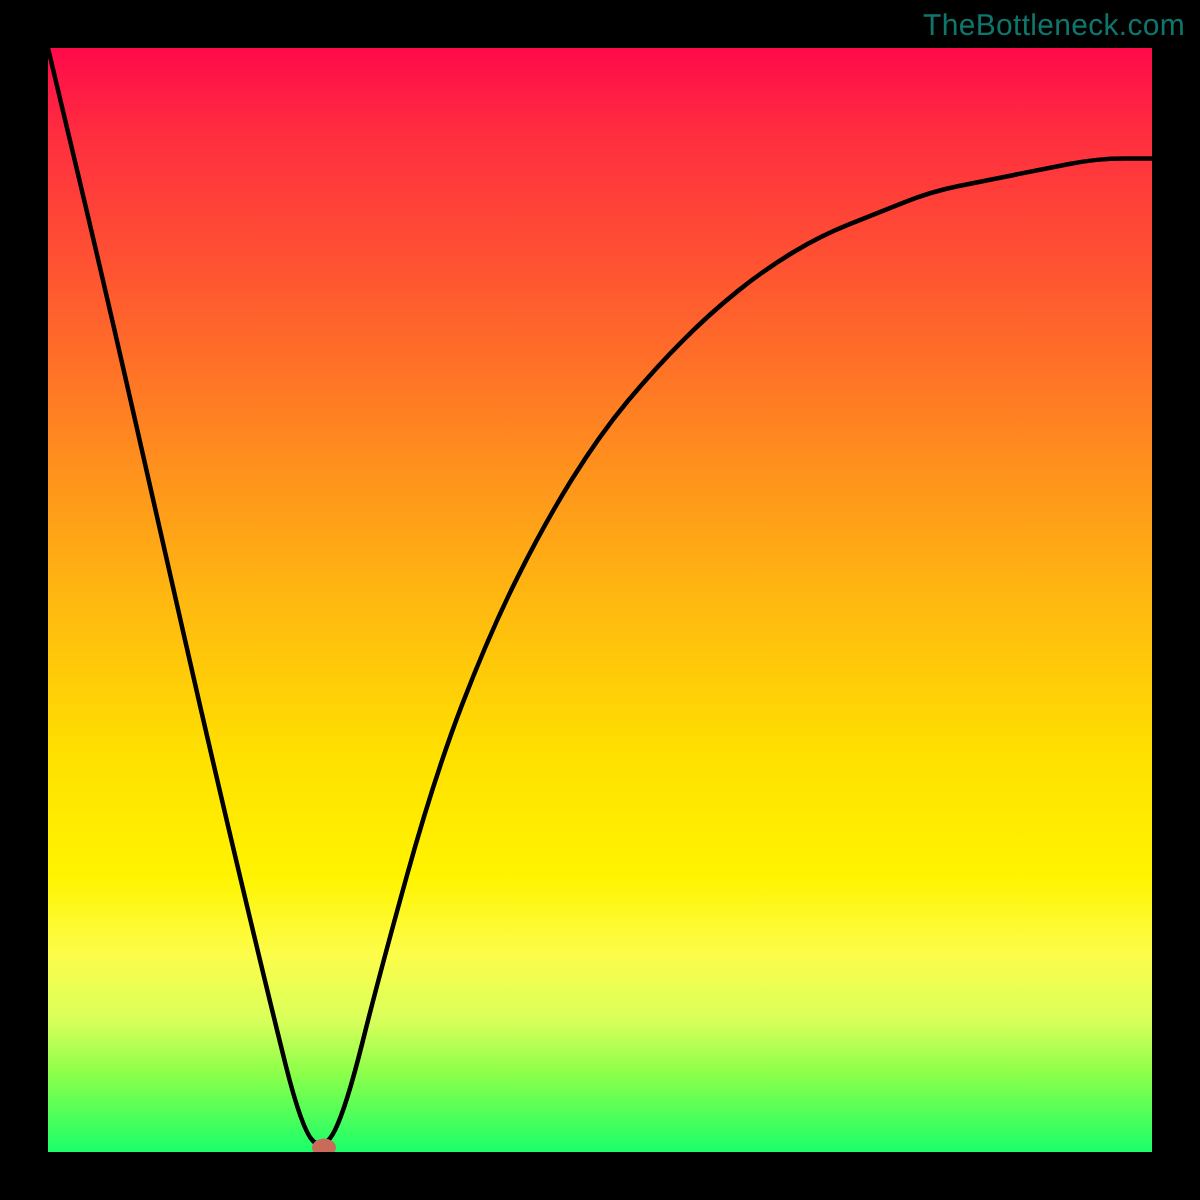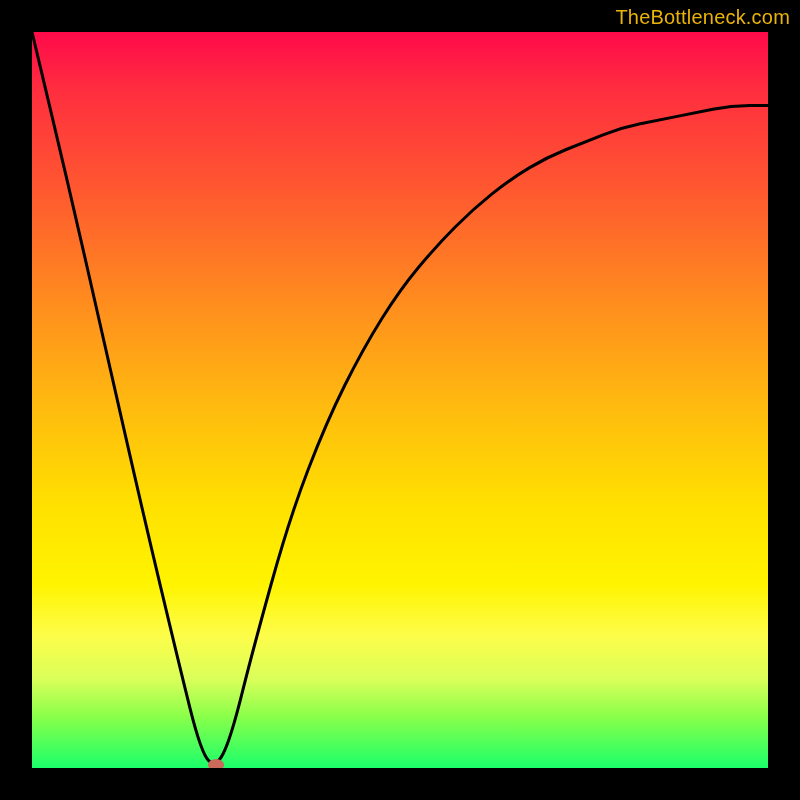--- a/index.html
+++ b/index.html
@@ -42,21 +42,21 @@
     position: absolute;
     left: 0;
     top: 0;
     width: 736px;
     height: 736px;
   }
   .attribution {
     position: absolute;
     top: 6px;
     right: 10px;
-    color: #eab308;
+    color: #0f766e;
     font-size: 20px;
     letter-spacing: 0.2px;
     user-select: none;
   }
 </style>
 </head>
 <body>
 
 <div class="frame">
   <div class="plot-area">

